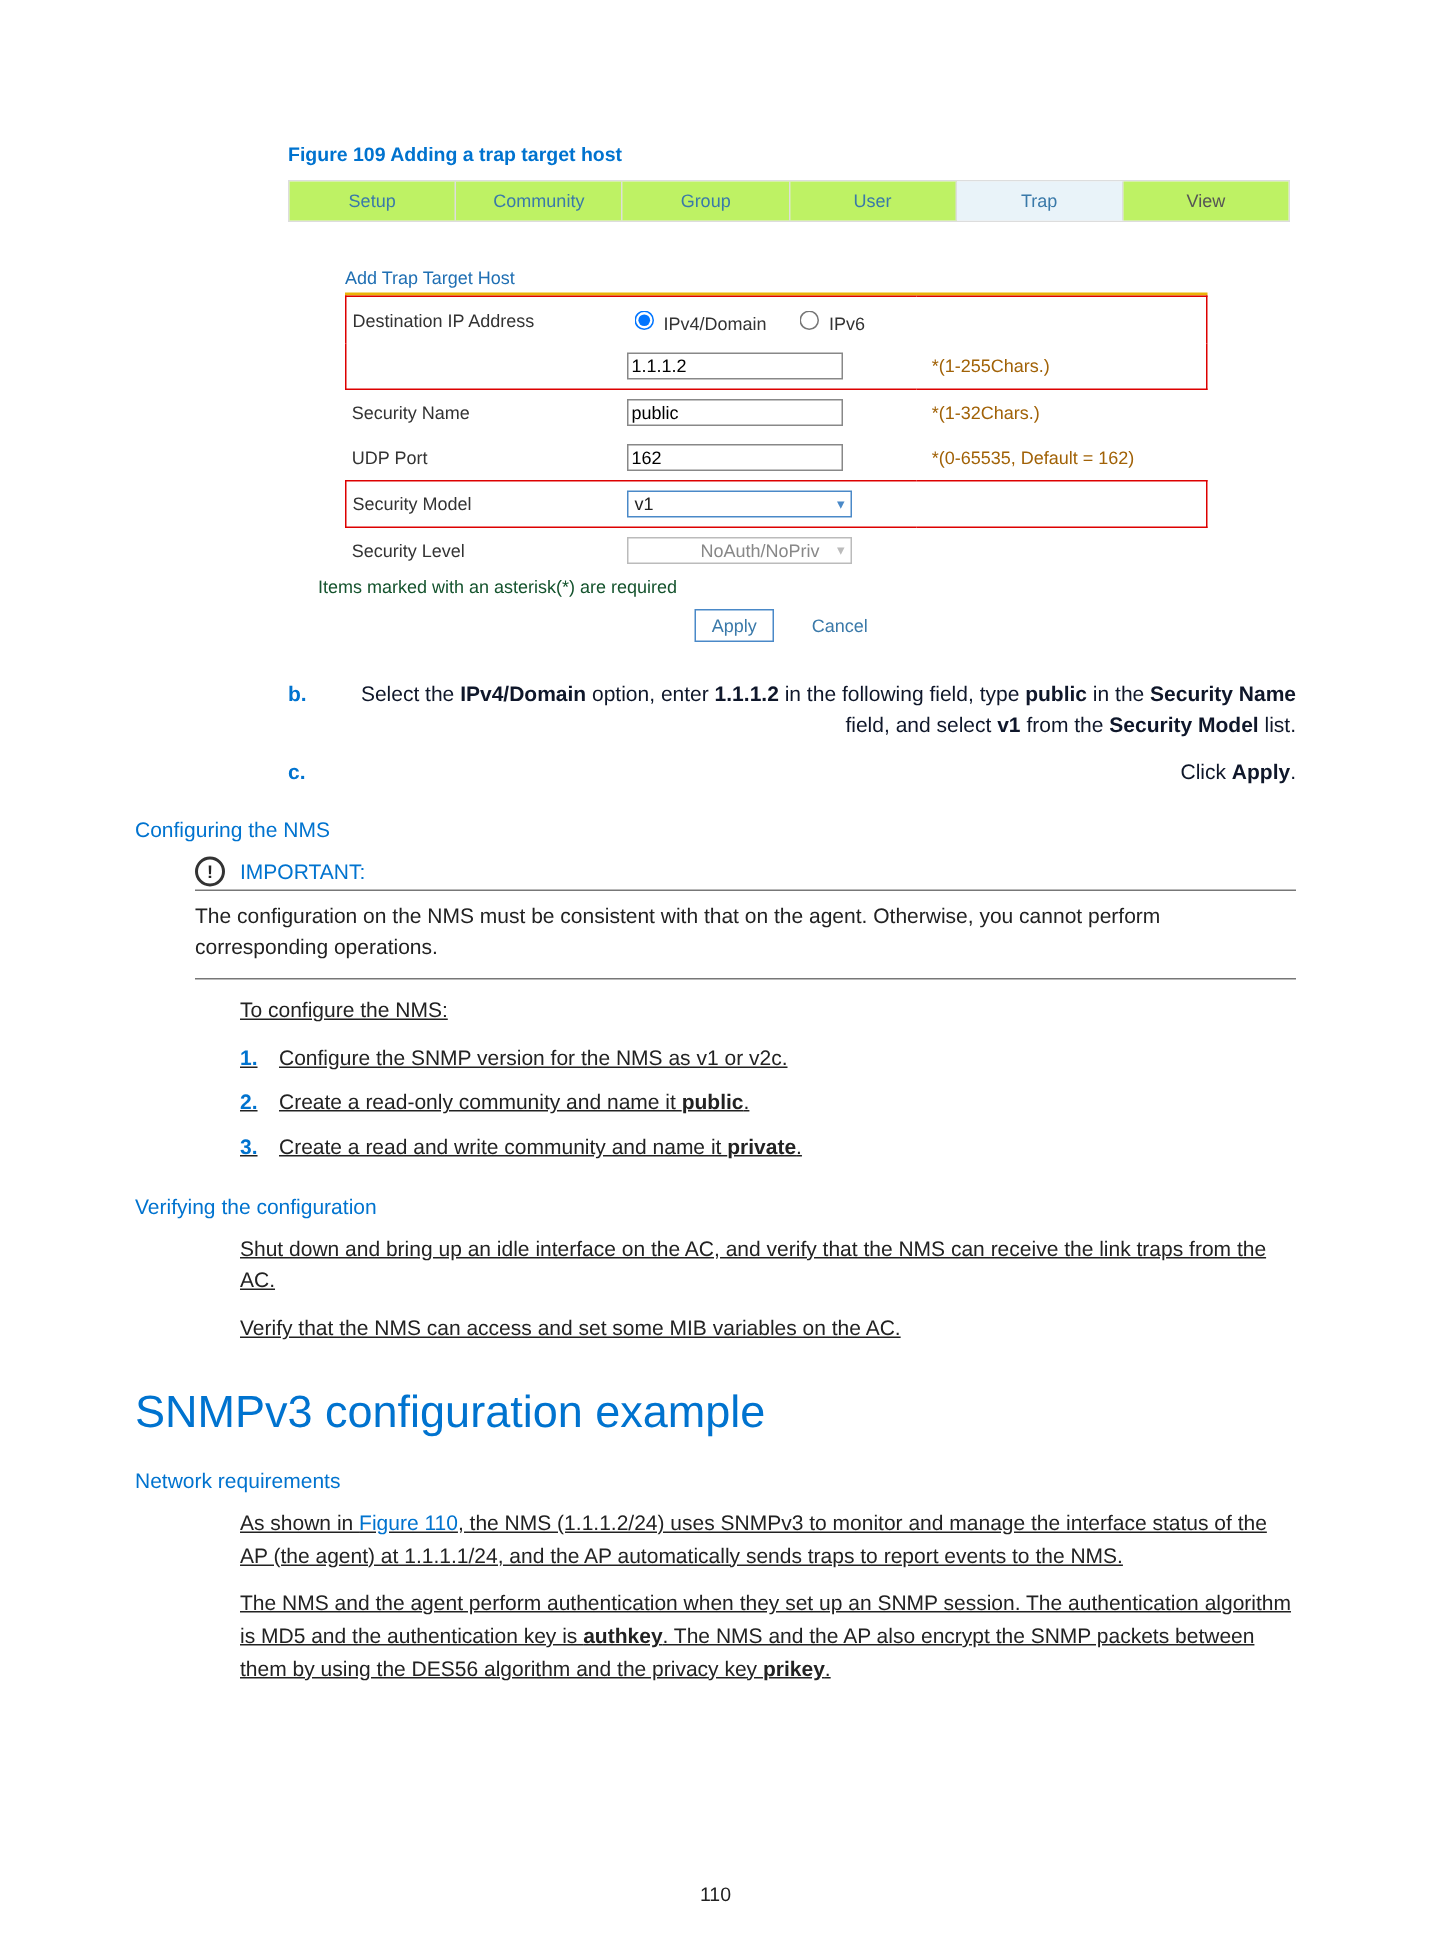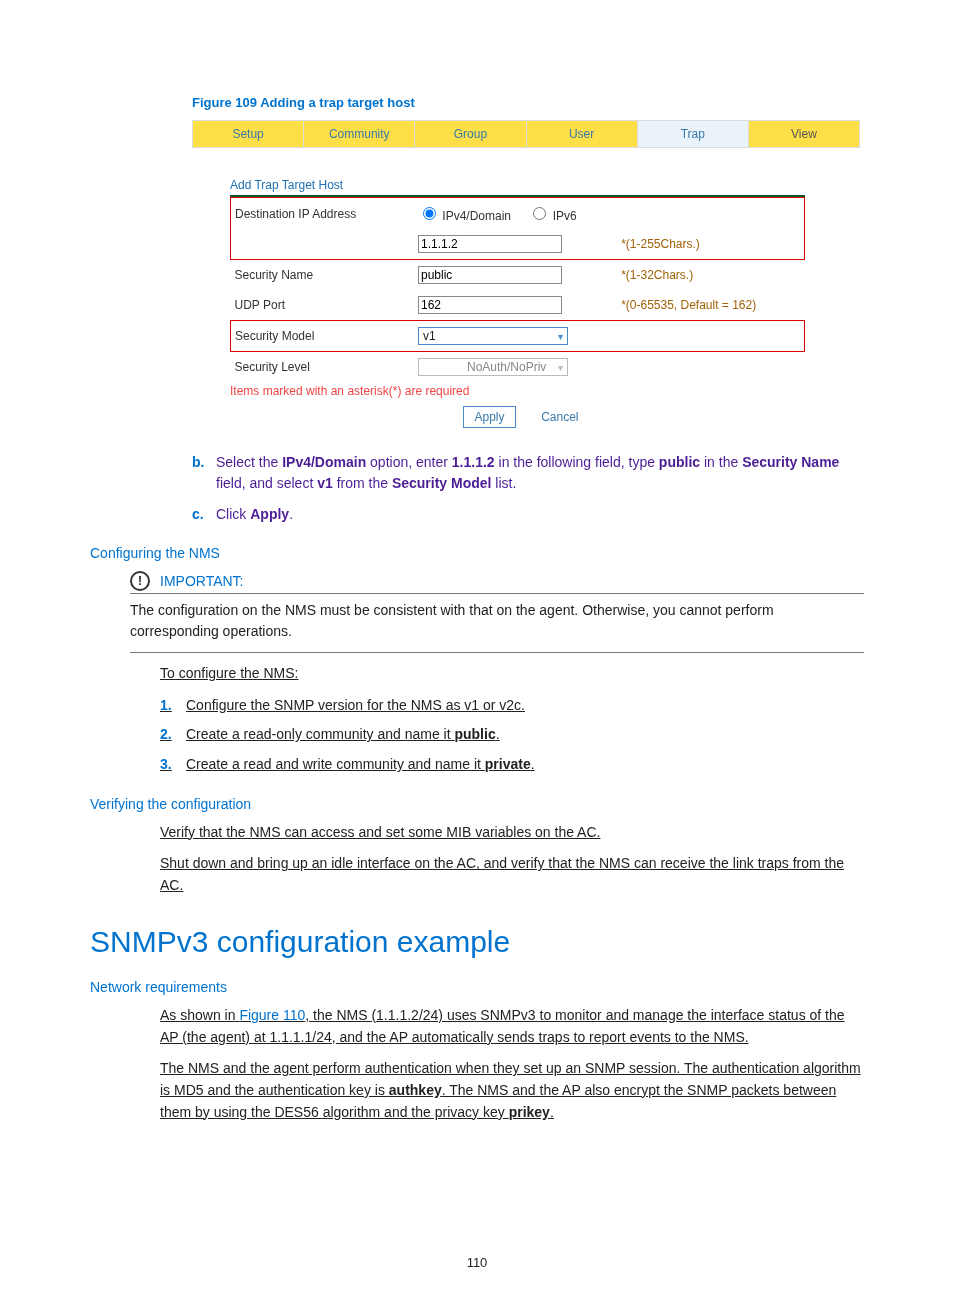--- a/index.html
+++ b/index.html
@@ -30,33 +30,33 @@
   .tabbar {
     display: flex;
     border: 1px solid #ddd;
   }
   .tabbar div {
     flex: 1;
     text-align: center;
     padding: 6px 0;
     font-size: 12px;
     border-right: 1px solid #ddd;
-    background: #fde047;
+    background: #bef264;
     color: #3a79a9;
   }
   .tabbar div:last-child { border-right: none; color:#555; }
   .tabbar .active {
     background: #e9f3f9;
     color: #3a79a9;
   }
   .form-header {
     color: #1f6fb3;
     font-size: 12px;
     margin: 30px 0 0 38px;
-    border-bottom: 2px solid #14532d;
+    border-bottom: 2px solid #eab308;
     padding-bottom: 3px;
     width: 575px;
   }
   .form-table {
     margin-left: 38px;
     width: 575px;
     font-size: 12px;
     border-collapse: collapse;
   }
   .form-table td {
@@ -67,23 +67,23 @@
   .form-table input[type="text"] {
     width: 144px;
     font-size: 12px;
     padding: 1px 2px;
     border: 1px solid #888;
     box-sizing: border-box;
   }
   .hint { color: #a16207; font-size: 12px; margin-left: 6px; }
   .radio-item { margin-right: 14px; color:#333; }
   .note {
-    margin-left: 38px;
-    font-size: 12px;
-    color: #ef4444;
+    margin-left: 20px;
+    font-size: 12px;
+    color: #14532d;
     padding-top: 2px;
   }
   .btn-row {
     text-align: center;
     margin-top: 8px;
     margin-left: 0px;
   }
   .btn-row .btn {
     display: inline-block;
     padding: 3px 10px;
@@ -100,21 +100,21 @@
   }
 
   
   .instr-list {
     margin: 24px 0 0 102px;
     font-size: 14px;
     line-height: 1.5;
   }
   .instr-list .row { display:flex; margin-bottom: 10px; }
   .instr-list .bul { color:#0073cf; font-weight:bold; width:24px; flex:none; }
-  .instr-list .txt { flex:1; color:#4c1d95; }
+  .instr-list .txt { flex:1; color:#0f172a;text-align:right; }
 
   h3.section {
     color: #0073cf;
     font-size: 14px;
     font-weight: normal;
     margin: 20px 0 10px 0;
   }
   .important-box {
     margin-left: 40px;
     margin-top: 4px;
@@ -304,22 +304,22 @@
         <div class="num">3.</div>
         <div>
           <span>Create a read and write community and name it </span><b>private</b><span>.</span>
         </div>
       </div>
     </div>
   </div>
 
   <h3 class="section">Verifying the configuration</h3>
   <div class="indent-block">
+    <p>Shut down and bring up an idle interface on the AC, and verify that the NMS can receive the link traps from the AC.</p>
     <p>Verify that the NMS can access and set some MIB variables on the AC.</p>
-    <p>Shut down and bring up an idle interface on the AC, and verify that the NMS can receive the link traps from the AC.</p>
   </div>
 
   <h1 class="big">SNMPv3 configuration example</h1>
 
   <h3 class="section">Network requirements</h3>
   <div class="indent-block">
     <p>
       <span>As shown in </span><span class="figure-link">Figure 110</span><span>, the NMS (1.1.1.2/24) uses SNMPv3 to monitor and manage the interface status of the AP (the agent) at 1.1.1.1/24, and the AP automatically sends traps to report events to the NMS.</span>
     </p>
     <p>

